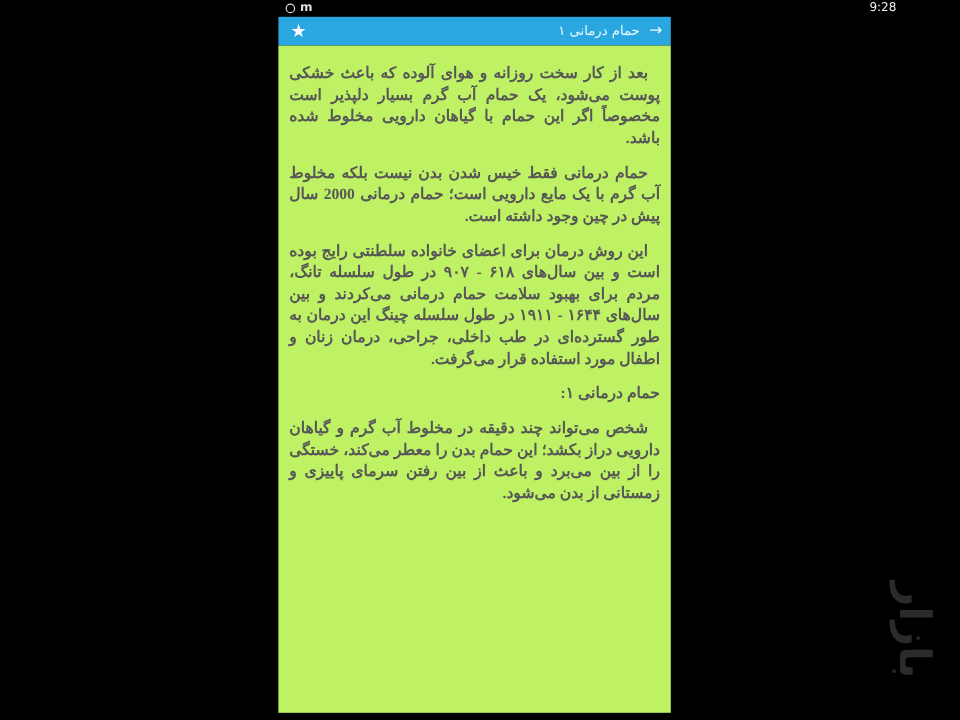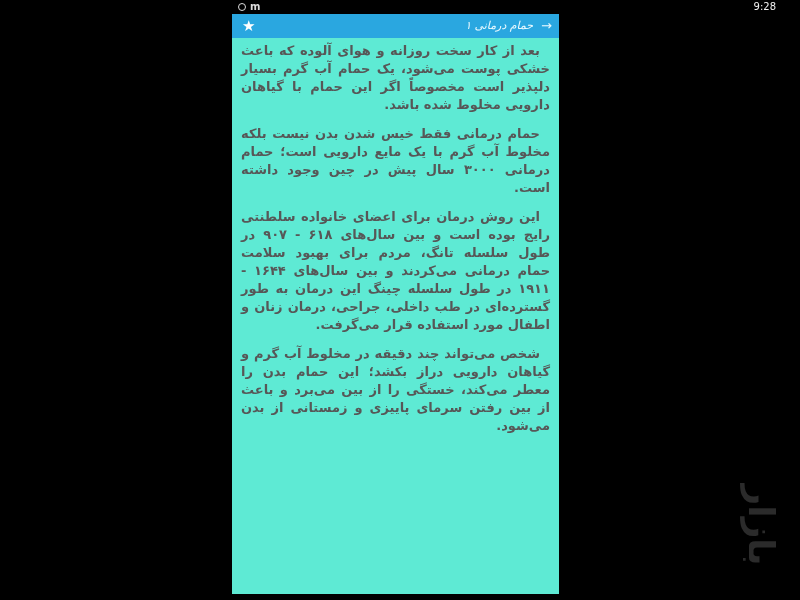--- a/index.html
+++ b/index.html
@@ -21,21 +21,21 @@
   }
   .si-circle{
     width:8px;height:8px;border:1.6px solid #dcdcdc;border-radius:50%;
     box-sizing:border-box;display:inline-block;
   }
   .si-m{
     font-size:10px;line-height:10px;font-weight:bold;color:#dcdcdc;
     font-family:"DejaVu Sans",sans-serif;
   }
   .status-time{
-    position:absolute;right:24px;top:1px;
+    position:absolute;right:53px;top:1px;
     font-size:10px;line-height:12px;color:#f0f0f0;
     font-family:"DejaVu Sans",sans-serif;
   }
   
   .phone{
     position:absolute;left:232px;top:14px;width:327px;height:580px;
     display:flex;flex-direction:column;
   }
   .app-bar{
     height:24px;flex:0 0 24px;
@@ -46,34 +46,35 @@
     box-sizing:border-box;
   }
   .back-icon{
     color:#eafaff;font-size:13px;line-height:24px;
     cursor:pointer;flex:0 0 auto;
   }
   .app-title{
     color:#eafaff;font-size:11px;line-height:24px;
     margin-right:8px;        
     flex:1 1 auto;
-    white-space:nowrap;overflow:hidden;font-style:italic;
+    white-space:nowrap;overflow:hidden;
   }
   .star-icon{
     color:#ffffff;font-size:15px;line-height:24px;
     flex:0 0 auto;cursor:pointer;
   }
   
   .page{
     flex:1 1 auto;
-    background:#5eead4;
-    padding:4px 9px 6px 9px;
+    background:#bef264;
+    padding:14px 9px 6px 9px;
     box-sizing:border-box;
     direction:rtl;
     overflow:hidden;
+    font-family:Liberation Serif, serif;
   }
   .page p{
     margin:0 0 11px 0;
     font-size:13px;
     line-height:18px;
     color:#575757;
     font-weight:bold;
     text-align:justify;
     text-align-last:right;
     text-indent:10px;
@@ -113,19 +114,20 @@
 
 <div class="phone">
   <div class="app-bar">
     <span class="back-icon">→</span>
     <span class="app-title">حمام درمانی ۱</span>
     <span class="star-icon">★</span>
   </div>
 
   <div class="page">
     <p>بعد از کار سخت روزانه و هوای آلوده که باعث خشکی پوست می‌شود، یک حمام آب گرم بسیار دلپذیر است مخصوصاً اگر این حمام با گیاهان دارویی مخلوط شده باشد.</p>
-    <p>حمام درمانی فقط خیس شدن بدن نیست بلکه مخلوط آب گرم با یک مایع دارویی است؛ حمام درمانی ۳۰۰۰ سال پیش در چین وجود داشته است.</p>
+    <p>حمام درمانی فقط خیس شدن بدن نیست بلکه مخلوط آب گرم با یک مایع دارویی است؛ حمام درمانی 2000 سال پیش در چین وجود داشته است.</p>
     <p>این روش درمان برای اعضای خانواده سلطنتی رایج بوده است و بین سال‌های ۶۱۸ - ۹۰۷ در طول سلسله تانگ، مردم برای بهبود سلامت حمام درمانی می‌کردند و بین سال‌های ۱۶۴۴ - ۱۹۱۱ در طول سلسله چینگ این درمان به طور گسترده‌ای در طب داخلی، جراحی، درمان زنان و اطفال مورد استفاده قرار می‌گرفت.</p>
+    <p class="heading">حمام درمانی ۱:</p>
     <p>شخص می‌تواند چند دقیقه در مخلوط آب گرم و گیاهان دارویی دراز بکشد؛ این حمام بدن را معطر می‌کند، خستگی را از بین می‌برد و باعث از بین رفتن سرمای پاییزی و زمستانی از بدن می‌شود.</p>
   </div>
 </div>
 
 <div class="watermark">بازار</div>
 
 </body></html>

